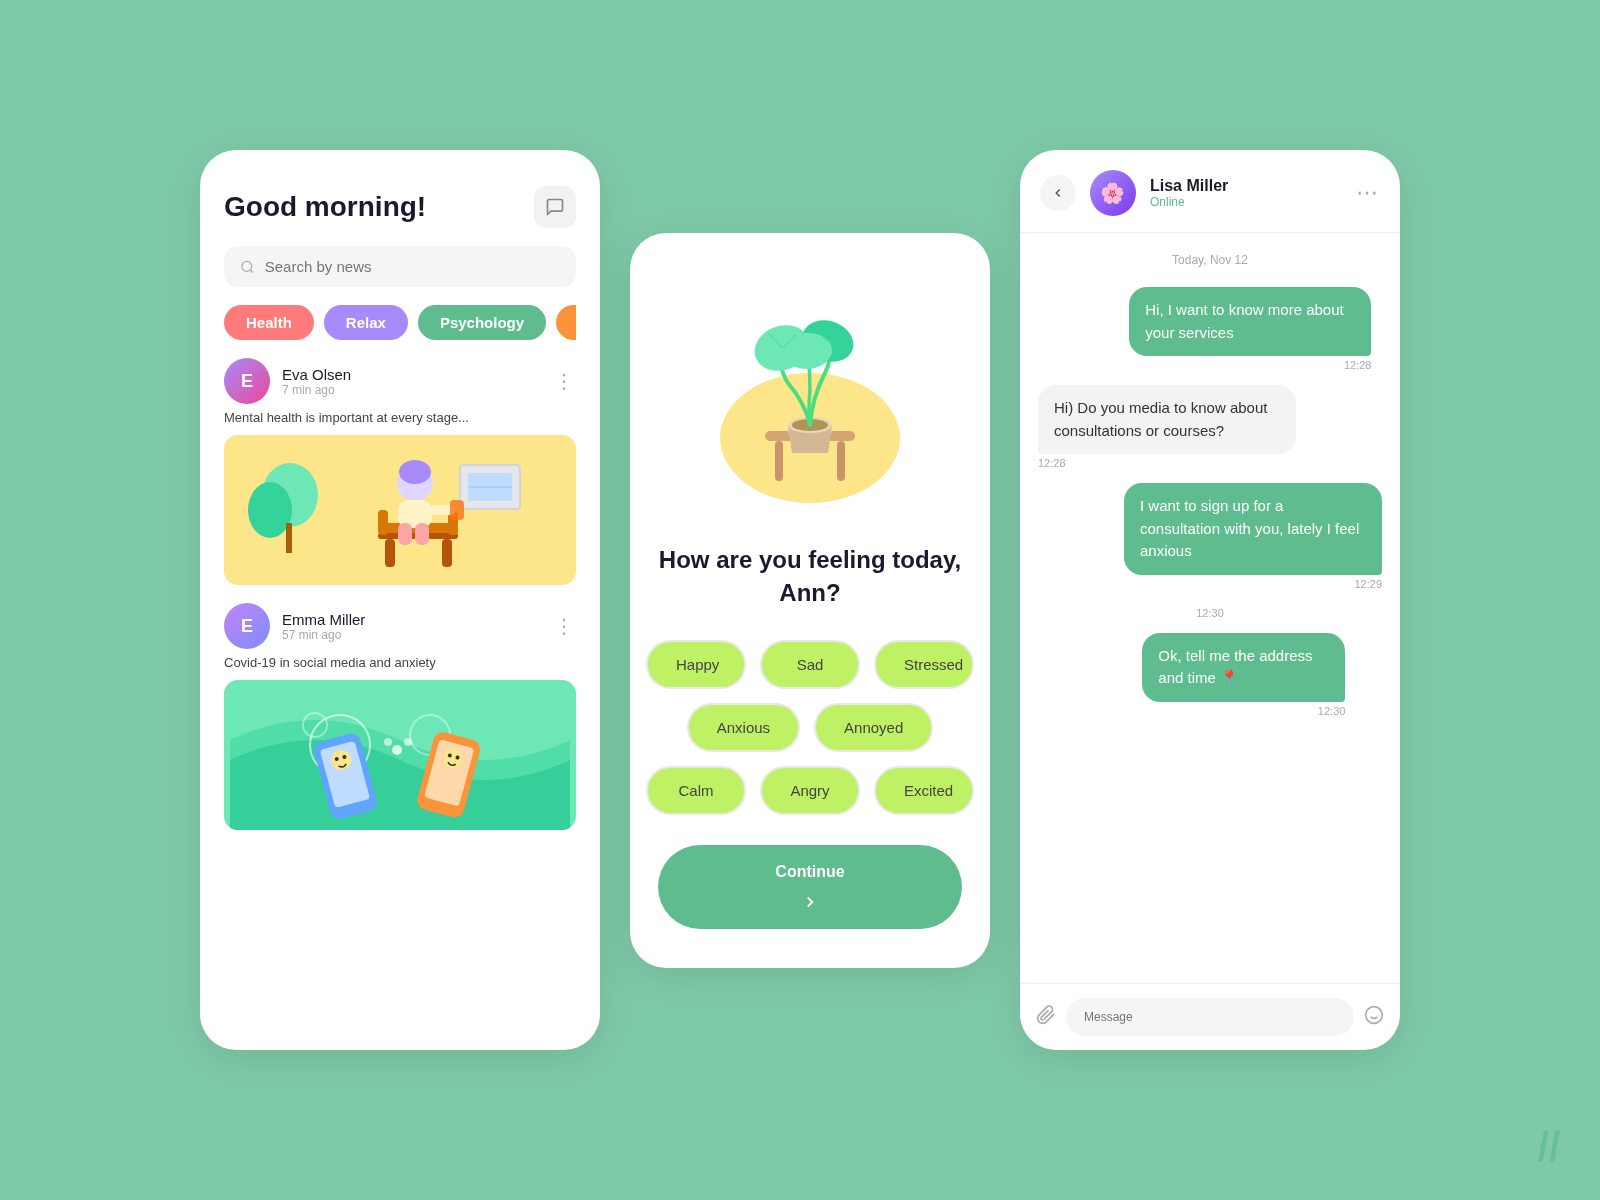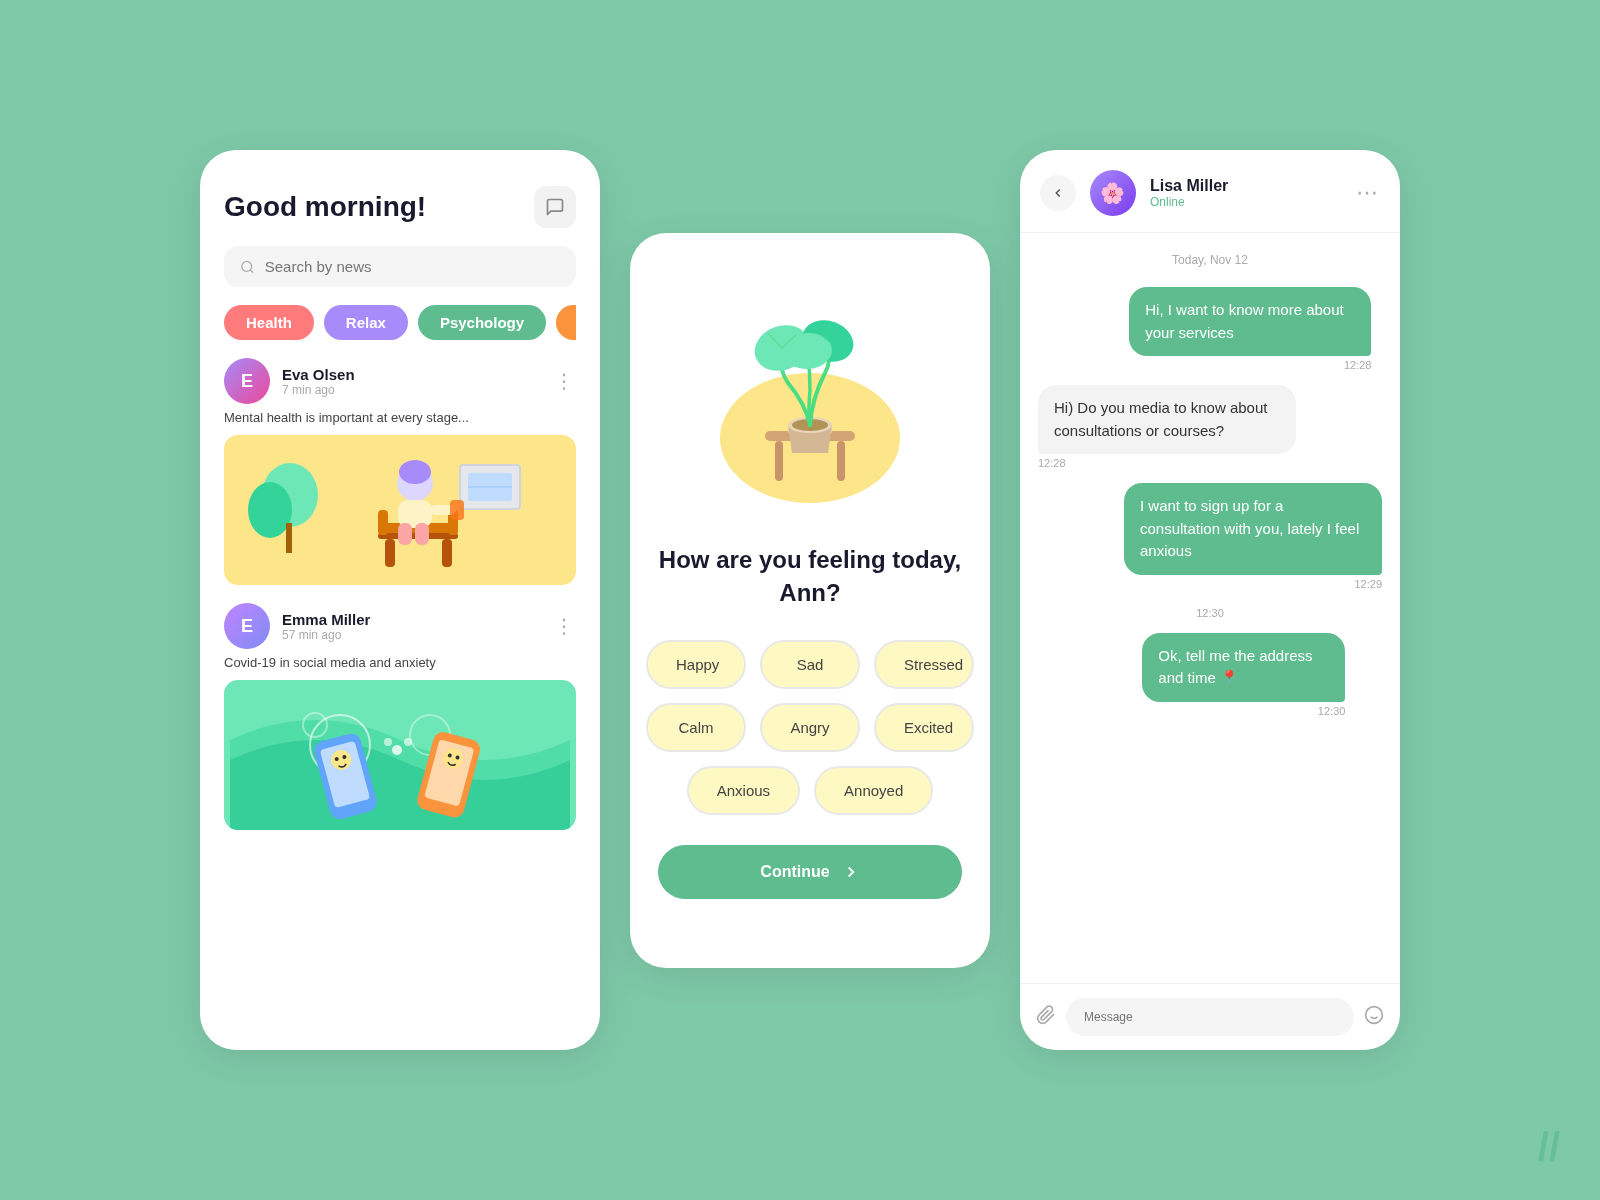--- a/index.html
+++ b/index.html
@@ -102,21 +102,21 @@
       align-items: center;
       gap: 12px;
     }
     .avatar-placeholder {
       width: 46px; height: 46px;
       border-radius: 50%;
       background: linear-gradient(135deg, #a78bfa, #ec4899);
       display: flex; align-items: center; justify-content: center;
       font-size: 18px; color: #fff; font-weight: 700;
     }
-    .author-name { font-size: 15px; font-weight: 700; color: #1a1a2e; }
+    .author-name { font-size: 15px; font-weight: 400; color: #1a1a2e; }
     .author-time { font-size: 12px; color: #aaa; }
     .dots-btn {
       background: none; border: none; cursor: pointer;
       font-size: 20px; color: #aaa; letter-spacing: 2px;
     }
     .news-text {
       font-size: 13px;
       color: #444;
       margin-bottom: 10px;
     }
@@ -172,21 +172,21 @@
     }
     .mood-row {
       display: flex;
       gap: 14px;
       justify-content: center;
     }
     .mood-btn {
       padding: 14px 28px;
       border-radius: 50px;
       border: 2px solid #e8e8e8;
-      background: #fef9c3;
+      background: #bef264;
       font-size: 15px;
       color: #444;
       cursor: pointer;
       font-weight: 500;
       min-width: 100px;
       text-align: center;
     }
 
     .continue-btn {
       background: #5ebc8e;
@@ -196,20 +196,21 @@
       padding: 18px 60px;
       font-size: 16px;
       font-weight: 600;
       cursor: pointer;
       display: flex;
       align-items: center;
       gap: 12px;
       margin-top: 10px;
       width: 100%;
       justify-content: center;
+      flex-direction: column;
     }
 
     
     .card3 {
       width: 380px;
       height: 900px;
       display: flex;
       flex-direction: column;
     }
     .chat-header {
@@ -490,27 +491,27 @@
 
   <h2 class="mood-question">How are you feeling today, Ann?</h2>
 
   <div class="mood-buttons">
     <div class="mood-row">
       <button class="mood-btn">Happy</button>
       <button class="mood-btn">Sad</button>
       <button class="mood-btn">Stressed</button>
     </div>
     <div class="mood-row">
+      <button class="mood-btn">Anxious</button>
+      <button class="mood-btn">Annoyed</button>
+    </div>
+    <div class="mood-row">
       <button class="mood-btn">Calm</button>
       <button class="mood-btn">Angry</button>
       <button class="mood-btn">Excited</button>
-    </div>
-    <div class="mood-row">
-      <button class="mood-btn">Anxious</button>
-      <button class="mood-btn">Annoyed</button>
     </div>
   </div>
 
   <button class="continue-btn">
     <span>Continue</span>
     <svg width="18" height="18" viewBox="0 0 24 24" fill="none" stroke="white" stroke-width="2.5">
       <polyline points="9,18 15,12 9,6"></polyline>
     </svg>
   </button>
 </div>

